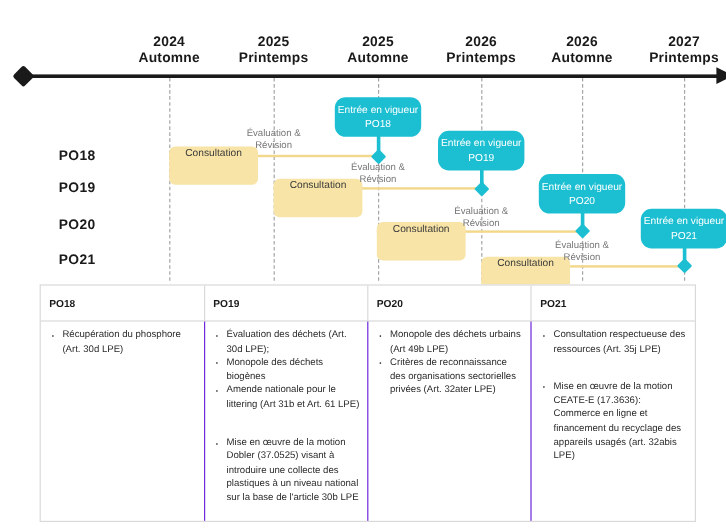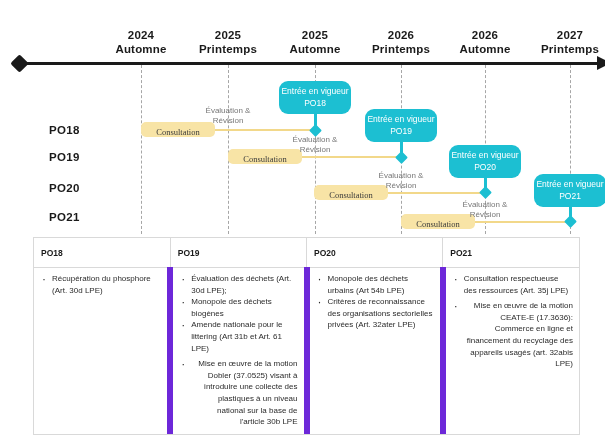--- a/index.html
+++ b/index.html
@@ -70,24 +70,23 @@
     transform:rotate(45deg);border-radius:1px;
   }
 
   
   .pill{
     position:absolute;
     background:#f8e4a6;
     border-radius:5px;
     font-size:8.5px;
     color:#3a3a3a;
-    display:flex;align-items:flex-end;justify-content:center;
-    height:15px;
+    display:flex;align-items:flex-start;justify-content:center;
+    height:32px;
     white-space:nowrap;
-    font-family:Liberation Serif, serif;
   }
 
   
   .tealbox{
     position:absolute;
     background:#1cbfd2;
     border-radius:9px;
     color:#ffffff;
     font-size:8.5px;
     line-height:1.35;
@@ -129,42 +128,42 @@
     padding:6px 7px 5px 7px;
     border-bottom:1px solid #d9d9d9;
     border-right:1px solid #d9d9d9;
     vertical-align:middle;
     height:18px;
     color:#1a1a1a;
   }
   table.detail th:last-child{border-right:none;}
   table.detail td{
     vertical-align:top;
-    border-right:6px solid #6d28d9;
+    border-right:1px solid #6d28d9;
     padding:5px 6px 4px 4px;
   }
   table.detail td:last-child{border-right:none;}
   ul.bullets{
     margin:0;padding:0 0 0 12px;
     list-style:none;
   }
   ul.bullets li{
     position:relative;
     font-size:8px;
     line-height:1.45;
     color:#2b2b2b;
     margin-bottom:0px;
     padding-left:2px;
   }
   ul.bullets li:before{
     content:"\00B7";
     position:absolute;left:-8px;top:-1px;
     font-size:12px;line-height:1.2;color:#2b2b2b;
   }
-  ul.bullets li.spaced{margin-top:4px;text-align:right;}
+  ul.bullets li.spaced{margin-top:20px;}
 </style>
 </head>
 <body>
 
 <div class="timeline-area">
 
   <div class="axis-dot"></div>
   <div class="axis-line"></div>
   <div class="axis-arrow"></div>
 
@@ -286,21 +285,21 @@
         <td>
           <ul class="bullets">
             <li>Évaluation des déchets (Art. 30d LPE);</li>
             <li>Monopole des déchets biogènes</li>
             <li>Amende nationale pour le littering (Art 31b et Art. 61 LPE)</li>
             <li class="spaced">Mise en œuvre de la motion Dobler (37.0525) visant à introduire une collecte des plastiques à un niveau national sur la base de l'article 30b LPE</li>
           </ul>
         </td>
         <td>
           <ul class="bullets">
-            <li>Monopole des déchets urbains (Art 54b LPE)</li>
+            <li>Monopole des déchets urbains (Art 49b LPE)</li>
             <li>Critères de reconnaissance des organisations sectorielles privées (Art. 32ater LPE)</li>
           </ul>
         </td>
         <td>
           <ul class="bullets">
             <li>Consultation respectueuse des ressources (Art. 35j LPE)</li>
             <li class="spaced">Mise en œuvre de la motion CEATE-E (17.3636): Commerce en ligne et financement du recyclage des appareils usagés (art. 32abis LPE)</li>
           </ul>
         </td>
       </tr>

